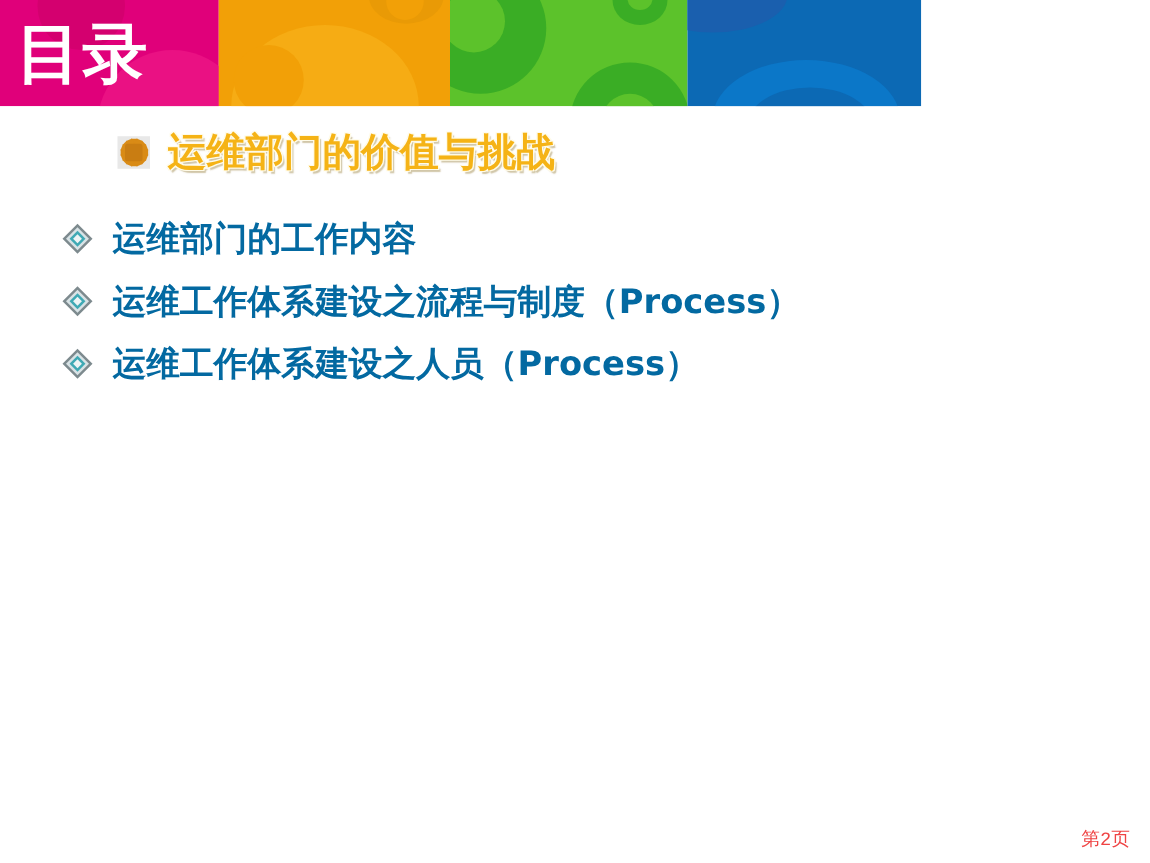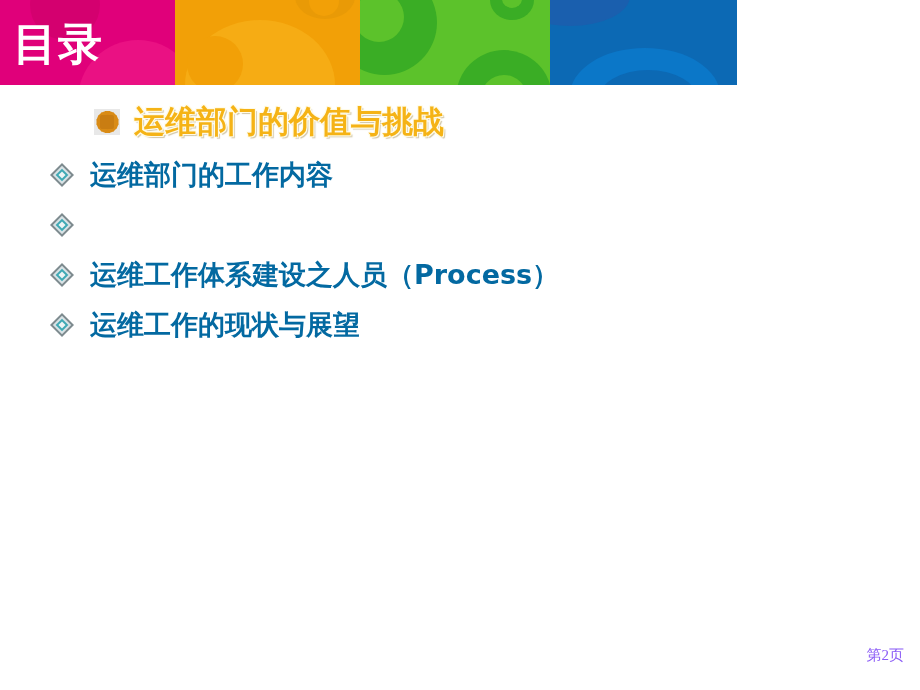--- a/index.html
+++ b/index.html
@@ -115,21 +115,21 @@
     width: 120px; height: 60px;
     left: -40px; top: -34px;
     background: #1a5fae;
   }
 
   #slide-title {
     position: absolute;
     left: 13px;
     top: 18px;
     color: #ffffff;
-    font-size: 44px;
+    font-size: 52px;
     line-height: 52px;
     font-weight: bold;
     letter-spacing: 1px;
     white-space: nowrap;
     z-index: 5;
     font-family: "DejaVu Sans", "Liberation Sans", sans-serif;
   }
 
   
   #toc-list {
@@ -138,21 +138,21 @@
     top: 98px;
     width: 850px;
   }
   .toc-item {
     display: flex;
     align-items: center;
     white-space: nowrap;
   }
   .toc-item.lvl-top {
     height: 48px;
-    margin-bottom: 4px;
+    margin-bottom: 20px;
     padding-left: 44px;
   }
   .toc-item.lvl-sub {
     height: 50px;
   }
 
   
   .bullet-sun {
     width: 26px;
     height: 26px;
@@ -221,24 +221,24 @@
   .toc-text-sub {
     font-size: 27px;
     font-weight: bold;
     color: #0369a1;
     font-family: "DejaVu Sans", "Liberation Sans", sans-serif;
   }
 
   #page-number {
     position: absolute;
     right: 16px;
-    bottom: 25px;
+    bottom: 9px;
     font-size: 15px;
-    color: #8b5cf6;
-    font-family: Liberation Serif, serif;
+    color: #ef4444;
+    font-family: Liberation Mono, monospace;
   }
 </style>
 </head>
 <body>
 
 <div id="header-band">
   <div class="band-seg seg-pink">
     <span class="swirl s1"></span>
     <span class="swirl s2"></span>
   </div>
@@ -292,38 +292,30 @@
     <span class="toc-text-sub">运维部门的工作内容</span>
   </div>
 
   <div class="toc-item lvl-sub">
     <span class="bullet-diamond">
       <i class="d1"></i>
         <i class="d2"></i>
         <i class="d3"></i>
         <i class="d4"></i>
     </span>
+    <span class="toc-text-sub">运维工作体系建设之流程与制度（Process）</span>
   </div>
 
   <div class="toc-item lvl-sub">
     <span class="bullet-diamond">
       <i class="d1"></i>
         <i class="d2"></i>
         <i class="d3"></i>
         <i class="d4"></i>
     </span>
     <span class="toc-text-sub">运维工作体系建设之人员（Process）</span>
   </div>
 
 
-  <div class="toc-item lvl-sub">
-    <span class="bullet-diamond">
-      <i class="d1"></i>
-        <i class="d2"></i>
-        <i class="d3"></i>
-        <i class="d4"></i>
-    </span>
-    <span class="toc-text-sub">运维工作的现状与展望</span>
-  </div>
 
 </div>
 
 <div id="page-number">第2页</div>
 
 </body></html>

